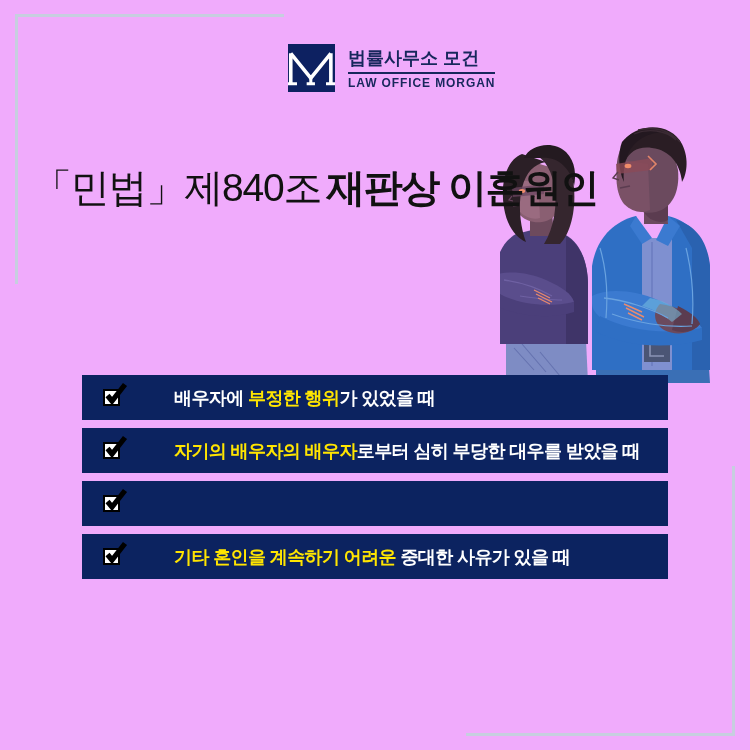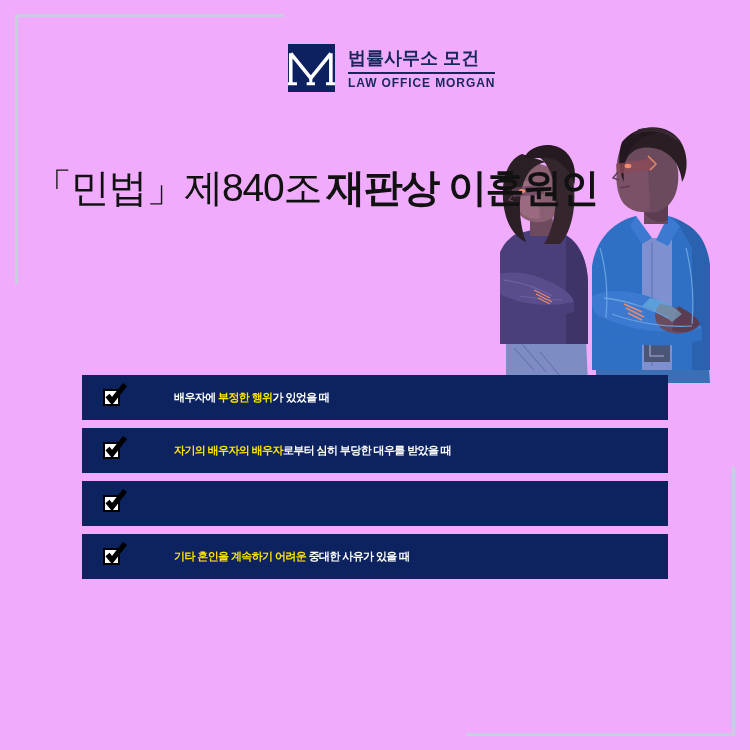--- a/index.html
+++ b/index.html
@@ -161,21 +161,21 @@
   .checkbox svg {
     position: absolute;
     left: 1px;
     top: -4px;
     width: 24px;
     height: 24px;
     overflow: visible;
   }
 
   .ground-text {
-    font-size: 11px;
+    font-size: 18px;
     font-weight: 700;
     color: #ffffff;
     letter-spacing: -0.6px;
     white-space: nowrap;
     line-height: 1;
     padding-left: 35px;
   }
   .ground-text .hl { color: #ffe500; }
 </style>
 </head>

